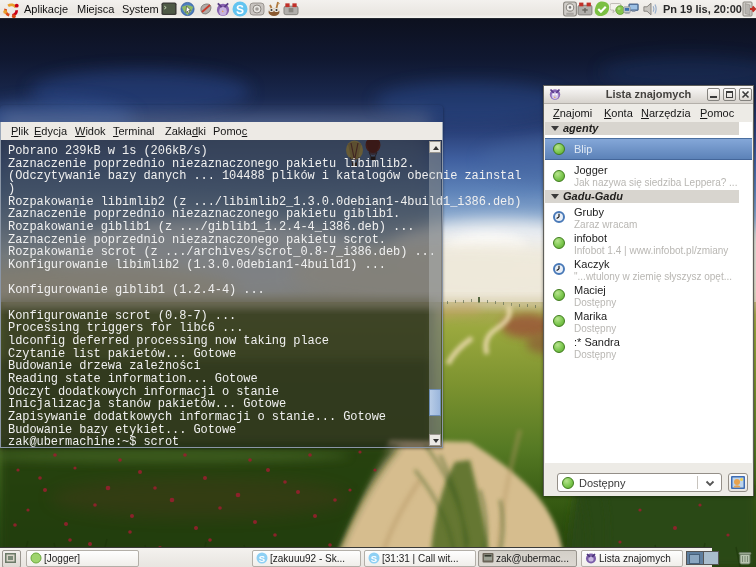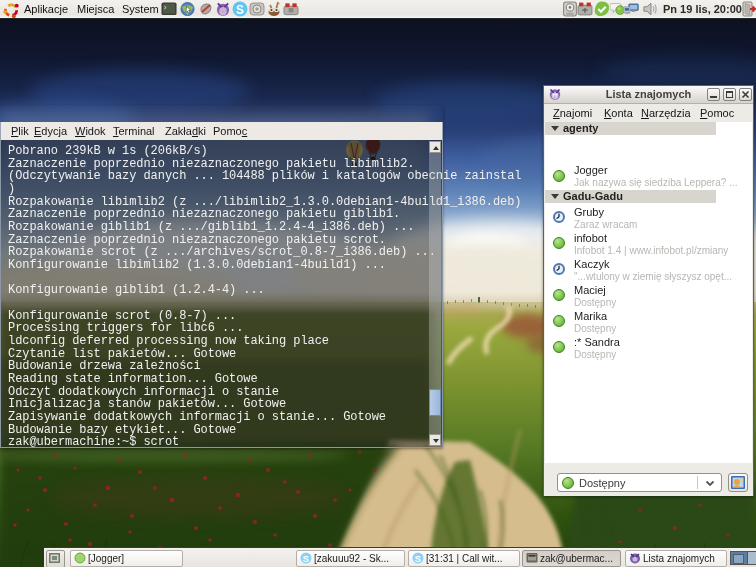--- a/index.html
+++ b/index.html
@@ -7,21 +7,21 @@
   .abs{position:absolute;}
   
   #toppanel{left:0;top:0;width:756px;height:18px;
     background:linear-gradient(#f3f1ee,#e9e6e1 80%,#f6f5f2);
     border-bottom:1px solid #23282f;z-index:30;}
   #toppanel .menu{font-size:11px;color:#111;position:absolute;top:3px;}
   .licon{position:absolute;top:1px;width:16px;height:16px;}
   
   #taskbar{left:0;top:547px;width:712px;height:20px;
     background:linear-gradient(#f4f2ef,#e7e4df);
-    border-top:1px solid #3a3a38;z-index:30;margin-left:44px;}
+    border-top:1px solid #3a3a38;z-index:30;}
   .tbtn{position:absolute;top:2px;height:15px;border:1px solid #b3afa8;border-radius:2px;
     background:linear-gradient(#fefefe,#f0eeea);font-size:10px;color:#1a1a1a;
     white-space:nowrap;overflow:hidden;}
   .tbtn .lbl{position:absolute;left:17px;top:2px;}
   .tbtn .ticon{position:absolute;left:3px;top:1px;width:12px;height:12px;}
   
   #term{left:0;top:105px;width:443px;height:343px;z-index:20;
     border-radius:4px 4px 0 0;box-shadow:0 1px 3px rgba(0,0,0,.4);}
   #termtitle{position:absolute;left:0;top:0;width:443px;height:17px;
     border-radius:4px 4px 0 0;
@@ -48,22 +48,22 @@
     box-shadow:0 1px 3px rgba(0,0,0,.4);}
   #btitle{position:absolute;left:0;top:0;width:100%;height:17px;
     background:linear-gradient(#fbfaf9,#d7d3cd);border-bottom:1px solid #b4b0aa;}
   #btitle .ttext{position:absolute;width:100%;text-align:center;top:2px;
     font-size:11px;font-weight:bold;color:#44423f;}
   .bwbtn{position:absolute;top:2px;width:13px;height:13px;box-sizing:border-box;border:1px solid #84827e;
     border-radius:2px;background:linear-gradient(#fcfbfa,#dedad4);color:#3c3c3c;}
   #bmenu{position:absolute;left:0;top:18px;width:100%;height:18px;font-size:11px;color:#161616;text-align:center;}
   #bmenu span{position:absolute;top:3px;}
   #blist{position:absolute;left:1px;top:36px;width:207px;height:341px;background:#fff;overflow:hidden;}
-  .ghdr{position:absolute;left:0;width:171px;height:13px;background:#d8d5cf;
-    font-size:11px;font-weight:bold;color:#22211f;}
+  .ghdr{position:absolute;left:0;width:194px;height:13px;background:#d8d5cf;
+    font-size:11px;font-weight:bold;color:#22211f;font-style:italic;}
   .ghdr .tri{position:absolute;left:6px;top:4px;width:0;height:0;
     border-left:4px solid transparent;border-right:4px solid transparent;border-top:5.5px solid #3a3a3a;}
   .ghdr .gt{position:absolute;left:18px;top:0px;}
   .brow .nm{position:absolute;left:29px;font-size:11px;color:#1c1c1c;}
   .brow .st{position:absolute;left:29px;font-size:10px;color:#b9b7b3;}
   .gdot{position:absolute;left:8px;width:12px;height:12px;border-radius:50%;
     background:radial-gradient(circle at 35% 30%,#b8e48e,#7cc74f 55%,#5aa32c);
     border:1px solid #3e7c1c;box-sizing:border-box;}
   #bbottom{position:absolute;left:0;top:377px;width:209px;height:33px;background:#edebe6;}
   #combo{position:absolute;left:13px;top:10px;width:165px;height:19px;background:#fff;
@@ -423,20 +423,25 @@
     <span style="left:9px"><u>Z</u>najomi</span>
     <span style="left:60px"><u>K</u>onta</span>
     <span style="left:97px"><u>N</u>arzędzia</span>
     <span style="left:156px"><u>P</u>omoc</span>
   </div>
   <div id="blist">
     <div class="ghdr" style="top:0px">
         <div class="tri"></div>
         <div class="gt">agenty</div>
       </div>
+    <div class="brow" style="position:absolute;top:16px;left:0;width:207px;height:22px;
+         background:linear-gradient(#84a7d8,#5c82b8);border-top:1px solid #4a6fa0;border-bottom:1px solid #44669a;box-sizing:border-box;">
+      <div class="gdot" style="top:4px;"></div>
+      <div class="nm" style="top:4px;color:#dfe9f5;">Blip</div>
+    </div>
     <div class="brow">
         <div class="gdot" style="top:48px"></div>
       <div class="nm" style="top:42px">Jogger</div>
       <div class="st" style="top:55px">Jak nazywa się siedziba Leppera? ...</div>
       </div>
     <div class="ghdr" style="top:68px">
         <div class="tri"></div>
         <div class="gt">Gadu-Gadu</div>
       </div>
     <div class="brow">

